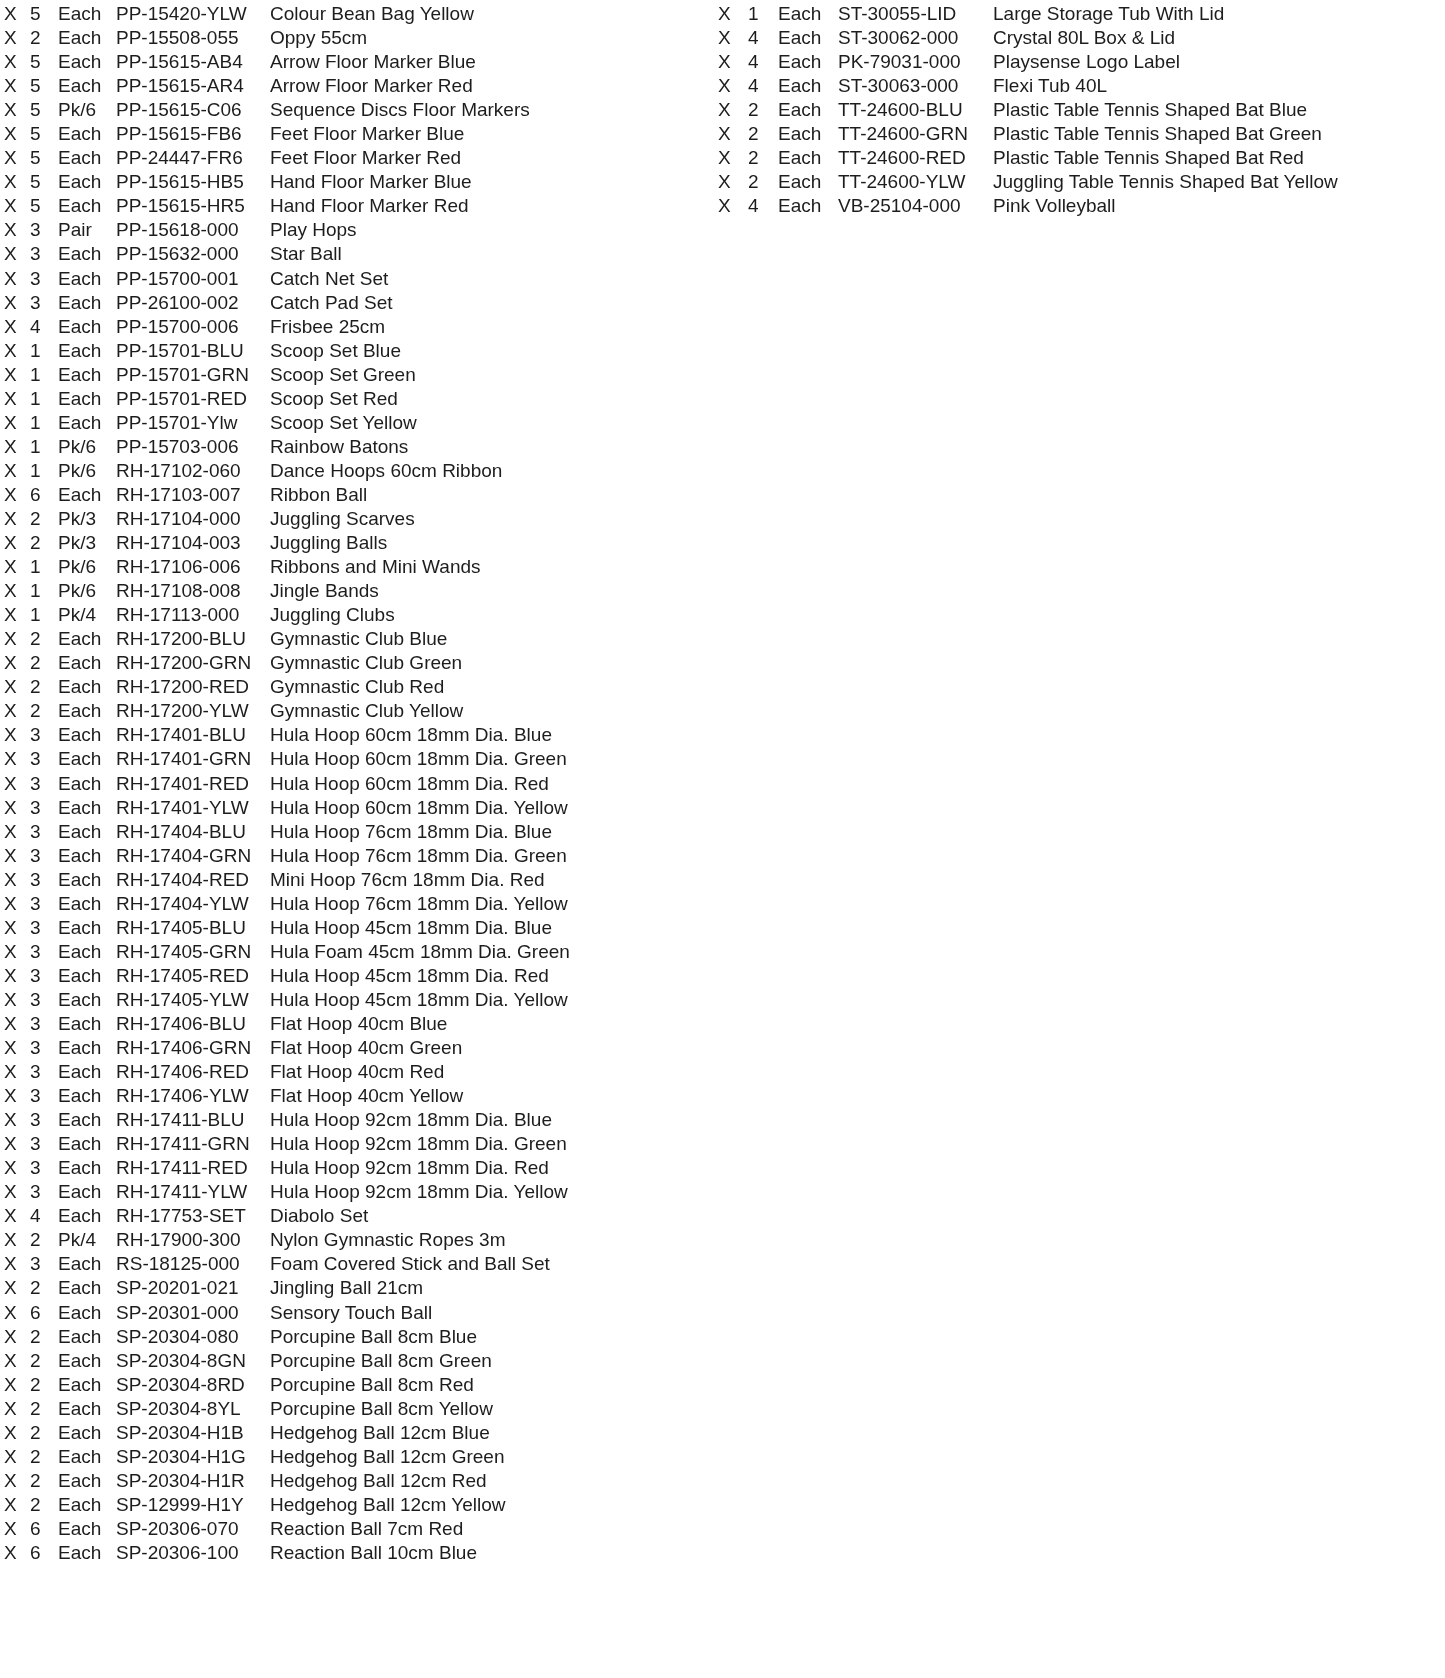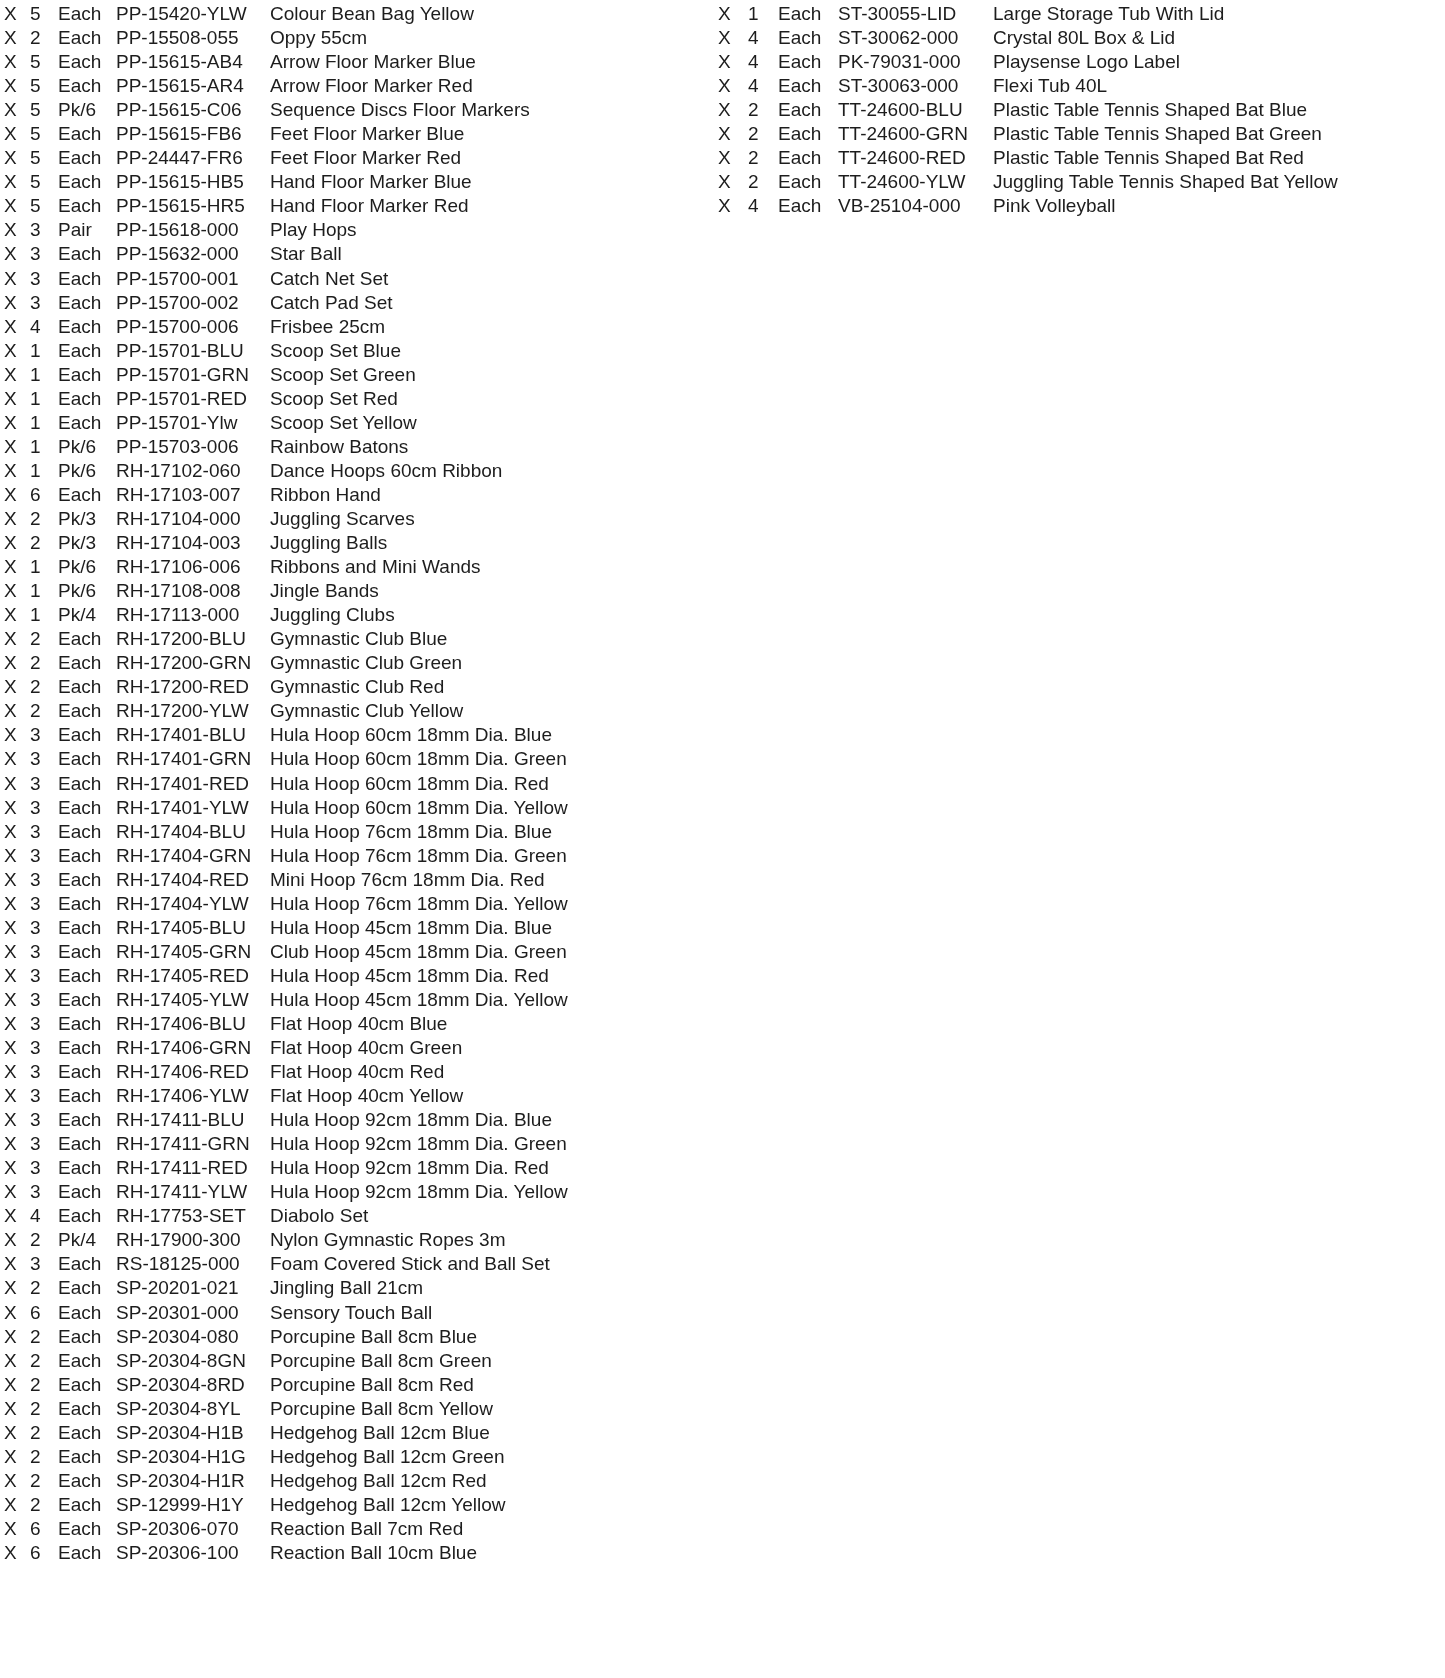--- a/index.html
+++ b/index.html
@@ -137,21 +137,21 @@
         <span class="cell">3</span>
         <span class="cell">Each</span>
         <span class="cell">PP-15700-001</span>
         <span class="cell">Catch Net Set</span>
       </div>
 
       <div class="row">
         <span class="cell">X</span>
         <span class="cell">3</span>
         <span class="cell">Each</span>
-        <span class="cell">PP-15700-002</span>
+        <span class="cell">PP-26100-002</span>
         <span class="cell">Catch Pad Set</span>
       </div>
 
       <div class="row">
         <span class="cell">X</span>
         <span class="cell">4</span>
         <span class="cell">Each</span>
         <span class="cell">PP-15700-006</span>
         <span class="cell">Frisbee 25cm</span>
       </div>
@@ -202,21 +202,21 @@
         <span class="cell">Pk/6</span>
         <span class="cell">RH-17102-060</span>
         <span class="cell">Dance Hoops 60cm Ribbon</span>
       </div>
 
       <div class="row">
         <span class="cell">X</span>
         <span class="cell">6</span>
         <span class="cell">Each</span>
         <span class="cell">RH-17103-007</span>
-        <span class="cell">Ribbon Hand</span>
+        <span class="cell">Ribbon Ball</span>
       </div>
 
       <div class="row">
         <span class="cell">X</span>
         <span class="cell">2</span>
         <span class="cell">Pk/3</span>
         <span class="cell">RH-17104-000</span>
         <span class="cell">Juggling Scarves</span>
       </div>
 
@@ -354,21 +354,21 @@
         <span class="cell">Each</span>
         <span class="cell">RH-17405-BLU</span>
         <span class="cell">Hula Hoop 45cm 18mm Dia. Blue</span>
       </div>
 
       <div class="row">
         <span class="cell">X</span>
         <span class="cell">3</span>
         <span class="cell">Each</span>
         <span class="cell">RH-17405-GRN</span>
-        <span class="cell">Club Hoop 45cm 18mm Dia. Green</span>
+        <span class="cell">Hula Foam 45cm 18mm Dia. Green</span>
       </div>
 
       <div class="row">
         <span class="cell">X</span>
         <span class="cell">3</span>
         <span class="cell">Each</span>
         <span class="cell">RH-17405-RED</span>
         <span class="cell">Hula Hoop 45cm 18mm Dia. Red</span>
       </div>
 

